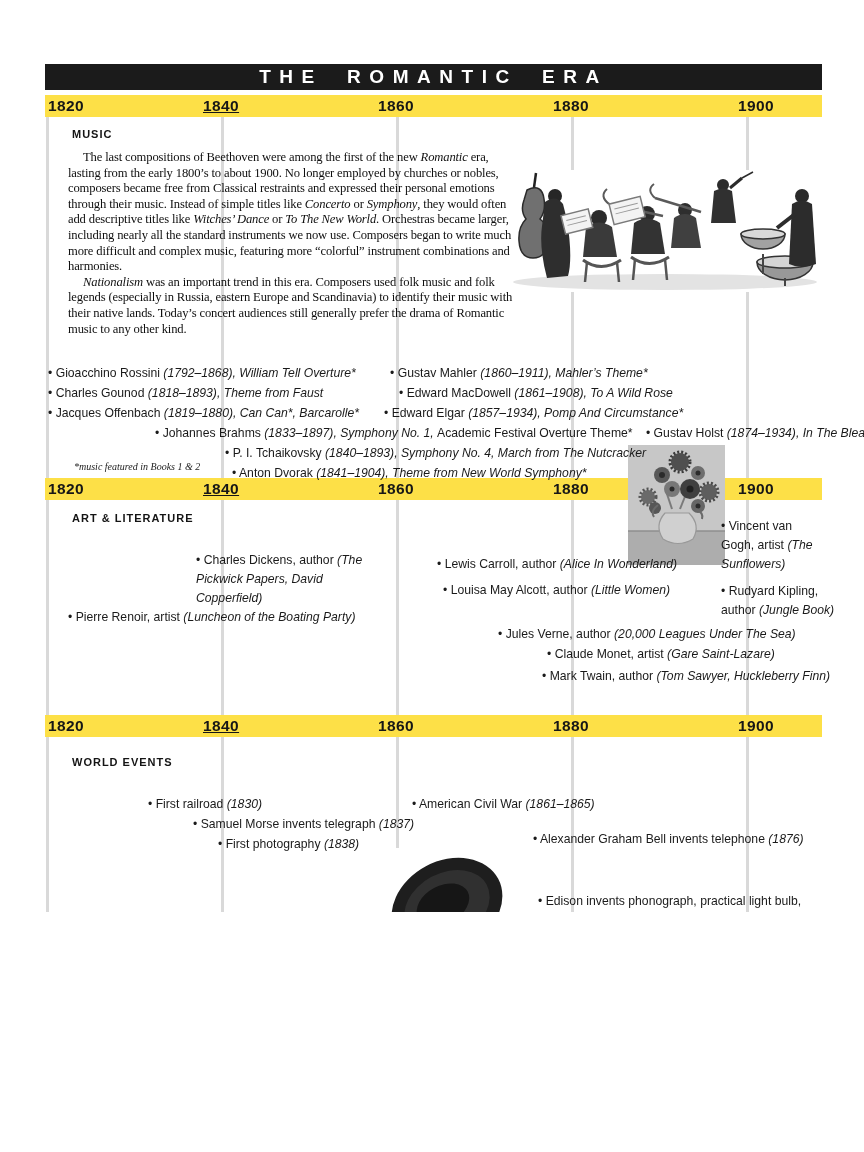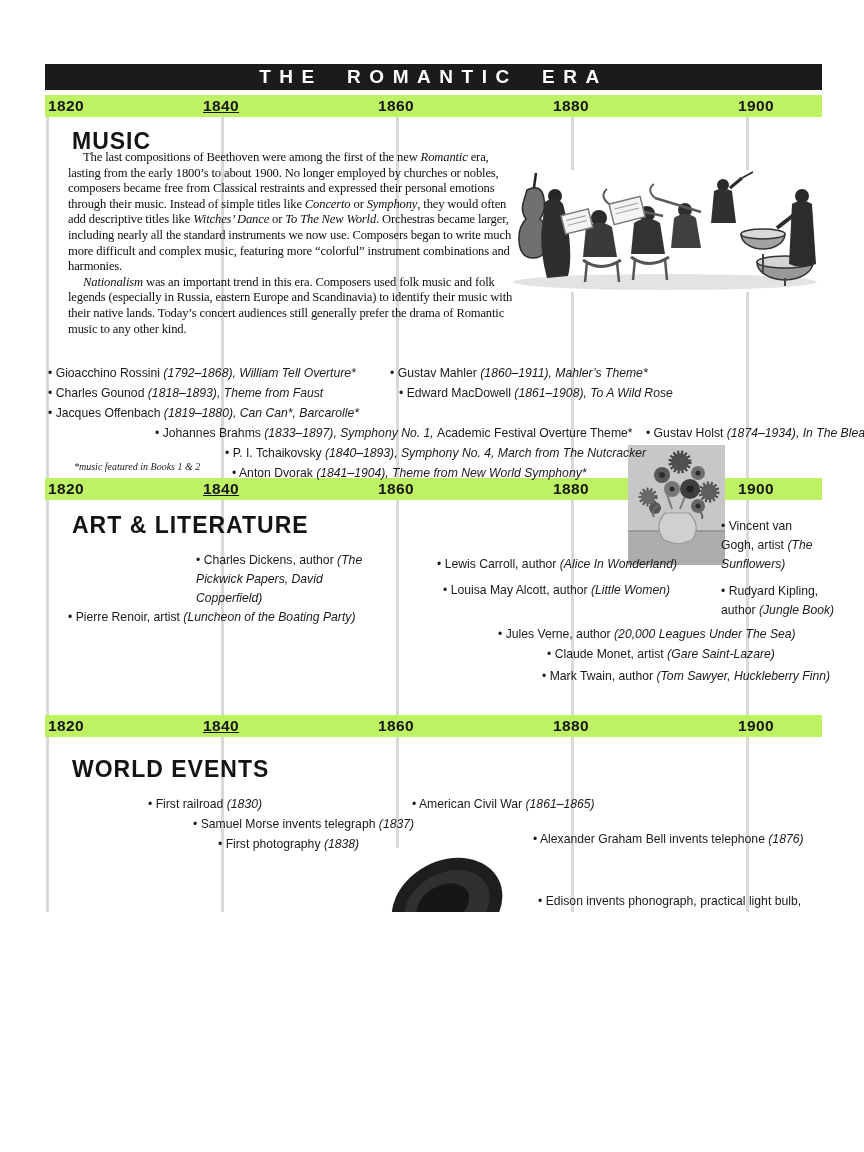--- a/index.html
+++ b/index.html
@@ -6,28 +6,28 @@
   html,body { background:#ffffff; }
   .page { position:relative; width:864px; height:912px; background:#fff; overflow:hidden;
           font-family:"Liberation Sans", sans-serif; color:#161616; }
 
   .vline { position:absolute; top:116px; height:952px; width:3px; background:#d9d9d9; z-index:0; }
 
   .black-bar { position:absolute; left:45px; top:64px; width:777px; height:26px; background:#1b1b1b;
                display:flex; align-items:center; justify-content:center; z-index:1; }
   .title { color:#fff; font-weight:bold; font-size:19px; letter-spacing:0.45em; word-spacing:0.55em; white-space:nowrap; }
 
-  .tbar { position:absolute; left:45px; width:777px; height:22px; background:#bef264; z-index:1; }
+  .tbar { position:absolute; left:45px; width:777px; height:22px; background:#fde047; z-index:1; }
   .yr { position:absolute; top:50%; transform:translateY(-50%); font-weight:bold; font-size:15.5px;
         color:#161616; letter-spacing:0.4px; }
   .yr1 { left:3px; } .yr2 { left:158px;text-decoration:underline; } .yr3 { left:333px; } .yr4 { left:508px; } .yr5 { left:693px; }
 
   .img { position:absolute; z-index:1; }
 
-  .sec { position:absolute; z-index:2; font-weight:bold; font-size:23px; letter-spacing:1px; color:#141414;text-align:center; }
+  .sec { position:absolute; z-index:2; font-weight:bold; font-size:11px; letter-spacing:1px; color:#141414;text-align:center; }
 
   .bodytext { position:absolute; left:68px; top:150px; width:450px; z-index:2;
               font-family:"Liberation Serif", serif; font-size:12.6px; line-height:15.6px;
               letter-spacing:-0.15px; color:#0f0f0f; }
   .bodytext p { text-indent:15px; }
 
   .entry { position:absolute; z-index:2; font-size:12.2px; line-height:1.55; color:#1a1a1a; white-space:nowrap; }
   .entry.wrap { white-space:normal; }
   .entry i { }
   .holst-gap { margin-left:10px; }
@@ -213,20 +213,21 @@
   <div class="bodytext">
     <p>The last compositions of Beethoven were among the first of the new <i>Romantic</i> era, lasting from the early 1800’s to about 1900. No longer employed by churches or nobles, composers became free from Classical restraints and expressed their personal emotions through their music. Instead of simple titles like <i>Concerto</i> or <i>Symphony</i>, they would often add descriptive titles like <i>Witches’ Dance</i> or <i>To The New World</i>. Orchestras became larger, including nearly all the standard instruments we now use. Composers began to write much more difficult and complex music, featuring more “colorful” instrument combinations and harmonies.</p>
     <p><i>Nationalism</i> was an important trend in this era. Composers used folk music and folk legends (especially in Russia, eastern Europe and Scandinavia) to identify their music with their native lands. Today’s concert audiences still generally prefer the drama of Romantic music to any other kind.</p>
   </div>
 
   <div class="entry" style="left:48px;top:364px">• Gioacchino Rossini <i>(1792–1868), William Tell Overture*</i></div>
   <div class="entry" style="left:48px;top:384px">• Charles Gounod <i>(1818–1893), Theme from Faust</i></div>
   <div class="entry" style="left:48px;top:404px">• Jacques Offenbach <i>(1819–1880), Can Can*, Barcarolle*</i></div>
   <div class="entry" style="left:390px;top:364px">• Gustav Mahler <i>(1860–1911), Mahler’s Theme*</i></div>
   <div class="entry" style="left:399px;top:384px">• Edward MacDowell <i>(1861–1908), To A Wild Rose</i></div>
+  <div class="entry" style="left:384px;top:404px">• Edward Elgar <i>(1857–1934), Pomp And Circumstance*</i></div>
   <div class="entry" style="left:155px;top:424px">
     <span>• Johannes Brahms <i>(1833–1897), Symphony No. 1, </i>Academic Festival Overture Theme*</span>
     <span class="holst-gap">• Gustav Holst <i>(1874–1934), In The Bleak Midwinter*</i></span>
   </div>
   <div class="entry" style="left:225px;top:444px">• P. I. Tchaikovsky <i>(1840–1893), Symphony No. 4, March from The Nutcracker</i></div>
   <div class="entry" style="left:232px;top:464px">• Anton Dvorak <i>(1841–1904), Theme from New World Symphony*</i></div>
   <div class="footnote">*music featured in Books 1 &amp; 2</div>
 
   <h2 class="sec" style="left:72px;top:512px">ART &amp; LITERATURE</h2>
   <div class="entry wrap" style="left:196px;top:551px;width:192px">• Charles Dickens, author <i>(The Pickwick Papers, David Copperfield)</i></div>

